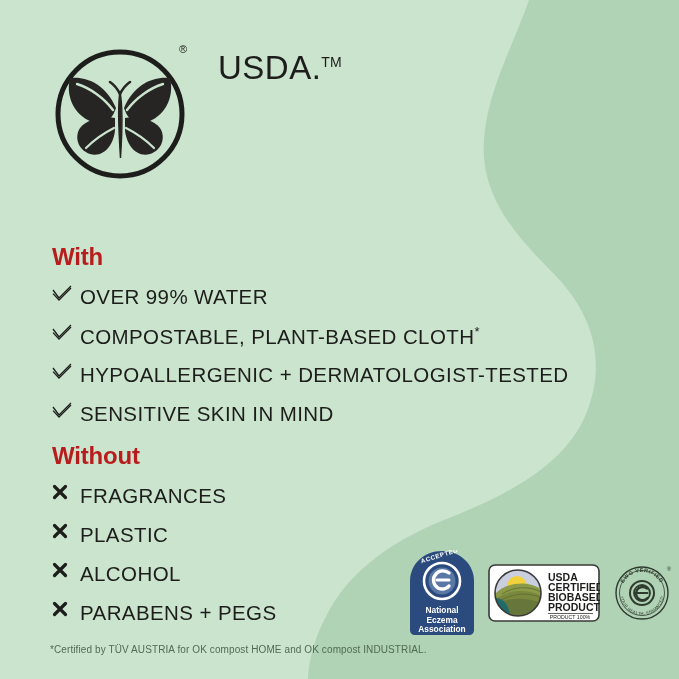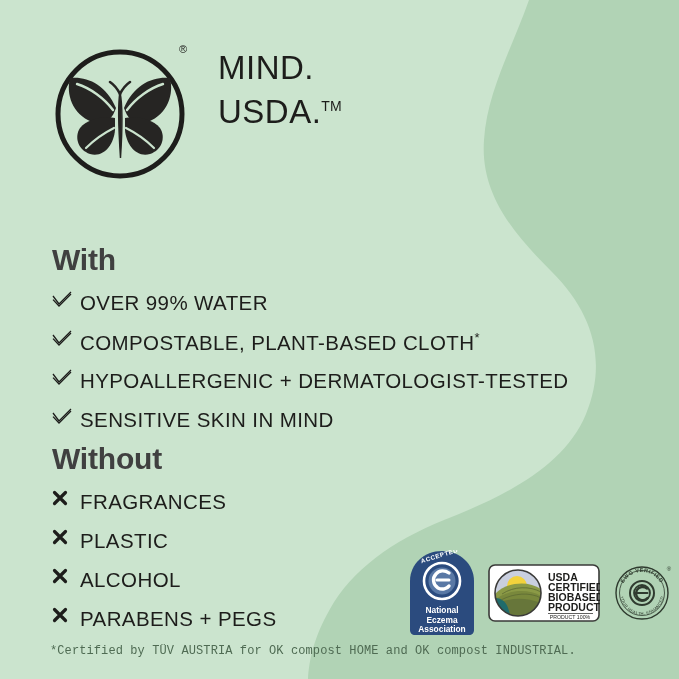--- a/index.html
+++ b/index.html
@@ -70,23 +70,23 @@
 
   
   .section {
     position: absolute;
     left: 52px;
   }
   .section-with { top: 243px; }
   .section-without { top: 442px; }
 
   .section-title {
-    font-size: 30px;
+    font-size: 24px;
     font-weight: bold;
-    color: #404040;
+    color: #b91c1c;
     letter-spacing: -0.2px;
     margin: 0 0 14px 0;
   }
   .item-list {
     list-style: none;
     margin: 0;
     padding: 0;
   }
   .item {
     display: flex;
@@ -124,24 +124,23 @@
   .badge-usda { width: 112px; height: 58px; margin-left: 10px; }
   .badge-ewg { width: 66px; height: 66px; margin-left: 9px; }
 
   
   .footnote {
     position: absolute;
     left: 50px;
     top: 642px;
     width: 600px;
     color: #4f6b53;
-    font-size: 12px;
+    font-size: 10px;
     line-height: 1.55;
     letter-spacing: 0.1px;
-    font-family: Liberation Mono, monospace;
   }
   .footnote div { white-space: nowrap; }
 </style>
 </head>
 <body>
 
 <div class="poster">
 
   <svg class="wave-layer" viewBox="0 0 679 679">
     <rect x="0" y="0" width="679" height="679" fill="#b1d3b5"></rect>
@@ -174,21 +173,20 @@
 
         <path d="M68,54 C70,64 70.5,90 68.5,120 C66.5,90 66,64 68,54 Z" fill="#262523" stroke="#262523" stroke-width="1.4"></path>
 
         <path d="M68,56 C65,50 61,46 58,44" fill="none" stroke="#262523" stroke-width="2.6" stroke-linecap="round"></path>
         <path d="M68,56 C71,50 75,46 78,44" fill="none" stroke="#262523" stroke-width="2.6" stroke-linecap="round"></path>
       </svg>
       <span class="logo-reg">®</span>
     </div>
 
     <div class="wordmark">
-      <div class="wordmark-line">MIND.</div>
       <div class="wordmark-line"><span>USDA.</span><span class="tm">TM</span></div>
     </div>
   </div>
 
   <div class="section section-with">
     <div class="section-title">With</div>
     <ul class="item-list">
 
       <li class="item">
         <span class="item-icon">

